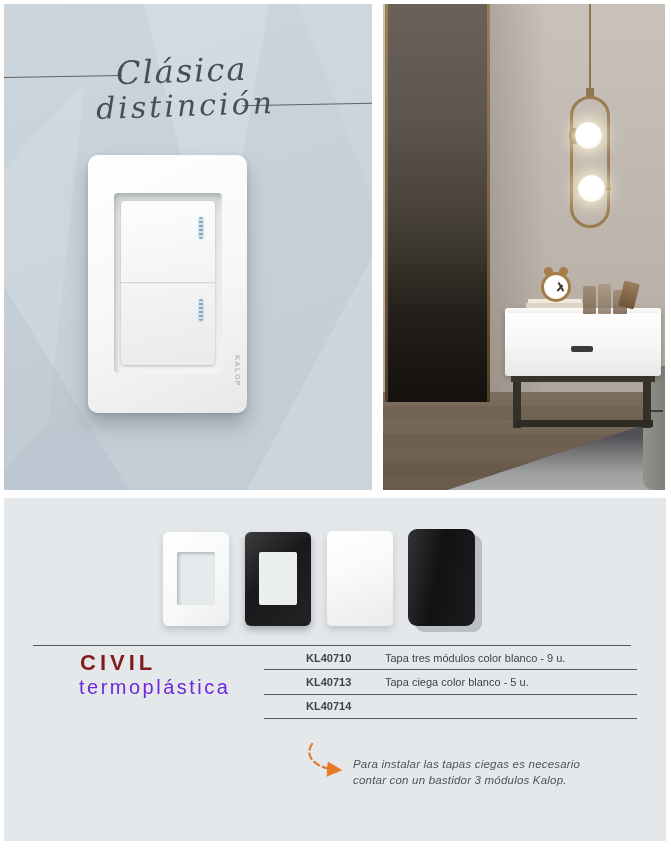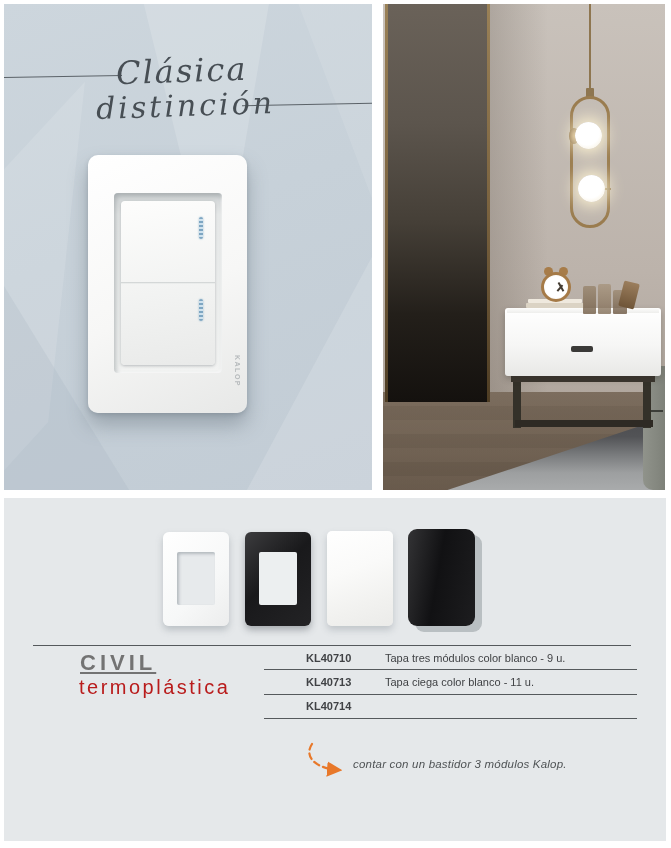--- a/index.html
+++ b/index.html
@@ -127,22 +127,22 @@
         background:#eceff0; }
   .p-blind-white { left:323px; top:33px; width:66px; height:95px; border-radius:5px;
         background:linear-gradient(160deg,#ffffff 0%,#fafaf9 40%,#f1f1ef 75%,#ebebe9 100%);
         box-shadow:0 4px 7px rgba(110,120,130,0.30); }
   .p-blind-black { left:404px; top:31px; width:67px; height:97px; border-radius:9px;
         background:linear-gradient(100deg,#333335 0%,#111113 45%,#1d1d1f 100%);
         box-shadow:7px 6px 0 rgba(150,156,160,0.55); }
 
   .rule { position:absolute; left:29px; top:147px; width:598px; height:1.4px; background:#55595c; }
   .sec-title { position:absolute; left:76px; top:152px; font-size:22px; font-weight:bold;
-        letter-spacing:4px; color:#737373;text-decoration:underline; }
-  .sec-sub { position:absolute; left:75px; top:178px; font-size:20px; color:#b91c1c; letter-spacing:2.5px;text-align:right; }
+        letter-spacing:4px; color:#7f1d1d; }
+  .sec-sub { position:absolute; left:75px; top:178px; font-size:20px; color:#6d28d9; letter-spacing:2.5px;text-align:right; }
 
   .spec-table { position:absolute; left:260px; top:148px; width:373px; }
   .spec-row { display:flex; align-items:center; height:24.4px; border-bottom:1.4px solid #55595c;
         padding-left:42px; font-size:11px; color:#404245; }
   .spec-code { width:79px; font-weight:bold; }
   .spec-desc { flex:1; }
 
   .note-arrow { position:absolute; left:296px; top:244px; width:56px; height:38px; }
   .note-text { position:absolute; left:349px; top:258px; font-size:11.5px; font-style:italic;
         color:#4f5355; line-height:16px; letter-spacing:0.2px; }
@@ -240,33 +240,34 @@
     <div class="sec-title">CIVIL</div>
     <div class="sec-sub">termoplástica</div>
 
     <div class="spec-table">
       <div class="spec-row">
         <span class="spec-code">KL40710</span>
         <span class="spec-desc">Tapa tres módulos color blanco - 9 u.</span>
       </div>
       <div class="spec-row">
         <span class="spec-code">KL40713</span>
-        <span class="spec-desc">Tapa ciega color blanco - 11 u.</span>
+        <span class="spec-desc">Tapa ciega color blanco - 5 u.</span>
       </div>
       <div class="spec-row">
         <span class="spec-code">KL40714</span>
       </div>
     </div>
 
     <svg class="note-arrow" viewBox="0 0 56 38">
       <defs>
         <marker id="ah" markerWidth="7" markerHeight="7" refX="5" refY="3.5" orient="auto">
           <path d="M0,0 L7,3.5 L0,7 Z" fill="#e8782a"></path>
         </marker>
       </defs>
       <path d="M12,2 C4,14 14,26 38,28" fill="none" stroke="#e8782a" stroke-width="2.2" stroke-dasharray="6 4" stroke-linecap="round" marker-end="url(#ah)"></path>
     </svg>
     <div class="note-text">
+      <div>Para instalar las tapas ciegas es necesario</div>
       <div>contar con un bastidor 3 módulos Kalop.</div>
     </div>
 
   </div>
 </div>
 
 </body></html>

